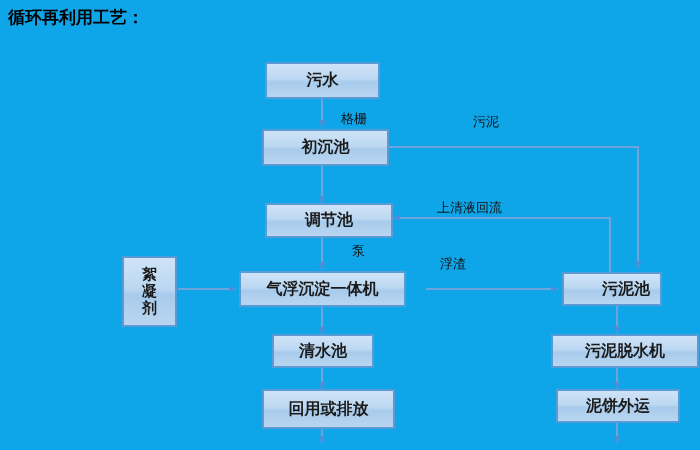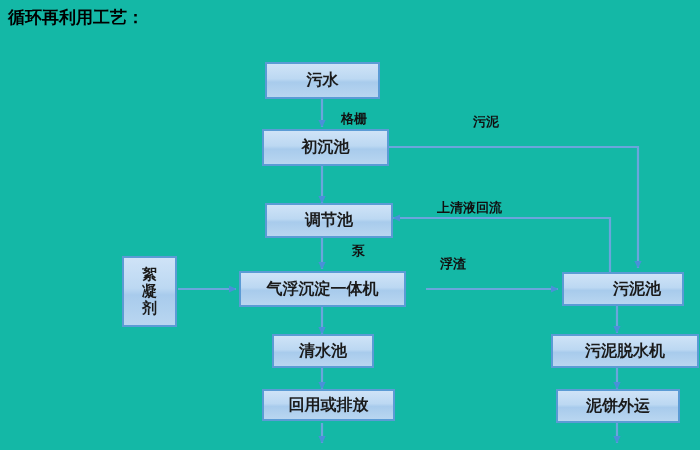--- a/index.html
+++ b/index.html
@@ -7,21 +7,21 @@
     padding: 0;
     background: #ffffff;
   }
   body {
     font-family: "Liberation Sans", "DejaVu Sans", sans-serif;
   }
   #canvas {
     position: relative;
     width: 700px;
     height: 450px;
-    background: #14b8a6;
+    background: #0ea5e9;
     overflow: hidden;
   }
   .title {
     position: absolute;
     left: 8px;
     top: 6px;
     font-size: 17px;
     font-weight: bold;
     color: #000000;
     letter-spacing: 0px;
@@ -47,21 +47,21 @@
     justify-content: center;
     font-size: 15px;
     line-height: 1.12;
   }
   .node.vertical span {
     display: block;
   }
   .edge-label {
     position: absolute;
     font-size: 13px;
-    font-weight: bold;
+    font-weight: normal;
     color: #111111;
     white-space: nowrap;
   }
   svg.wires {
     position: absolute;
     left: 0;
     top: 0;
     width: 700px;
     height: 450px;
     pointer-events: none;
@@ -134,25 +134,25 @@
   </div>
 
   <div class="node" style="left:239px; top:271px; width:167px; height:36px;">
     <span>气浮沉淀一体机</span>
   </div>
 
   <div class="node" style="left:272px; top:334px; width:102px; height:34px;">
     <span>清水池</span>
   </div>
 
-  <div class="node" style="left:262px; top:389px; width:133px; height:32px;">
+  <div class="node" style="left:262px; top:389px; width:133px; height:40px;">
     <span>回用或排放</span>
   </div>
 
-  <div class="node" style="left:562px; top:272px; width:122px; height:34px;padding-left:28px;">
+  <div class="node" style="left:562px; top:272px; width:100px; height:34px;padding-left:28px;">
     <span>污泥池</span>
   </div>
 
   <div class="node" style="left:551px; top:334px; width:148px; height:34px;">
     <span>污泥脱水机</span>
   </div>
 
   <div class="node" style="left:556px; top:389px; width:124px; height:34px;">
     <span>泥饼外运</span>
   </div>

